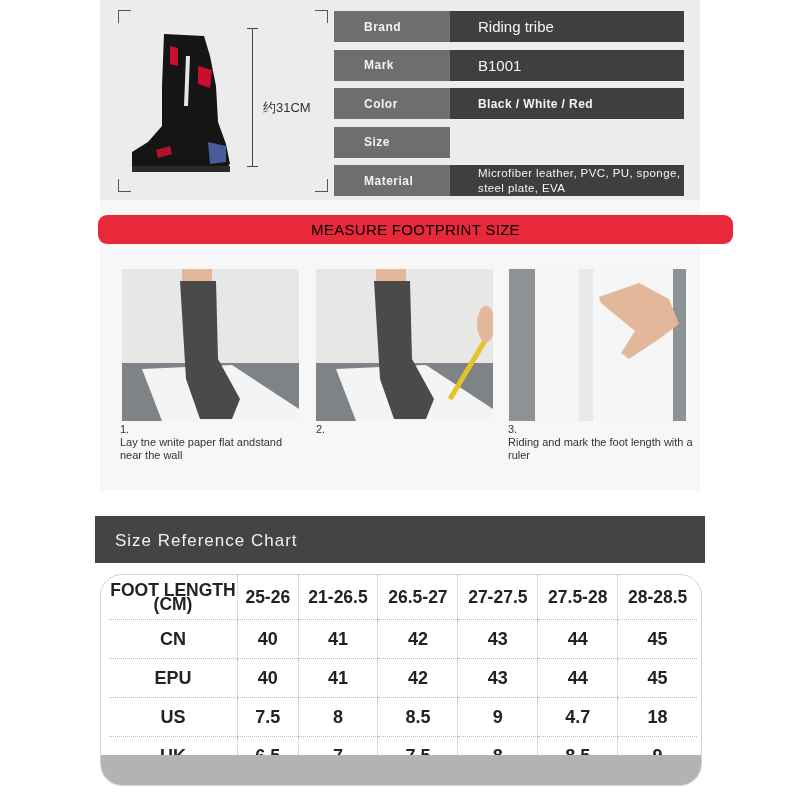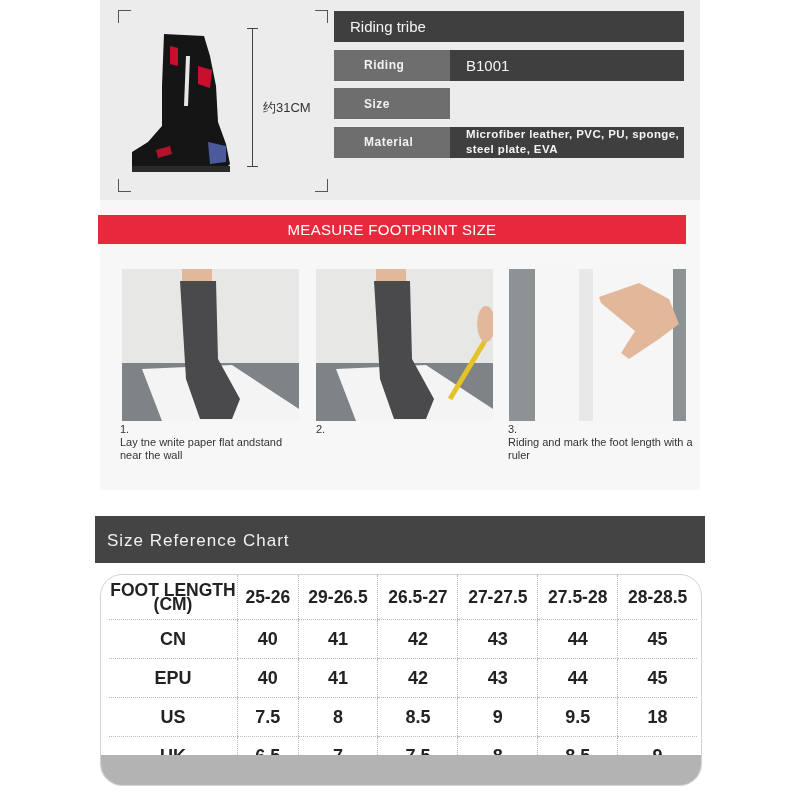--- a/index.html
+++ b/index.html
@@ -12,28 +12,28 @@
   .c-bl{left:0;bottom:0;border-bottom-width:1px;border-left-width:1px;}
   .c-br{right:0;bottom:0;border-bottom-width:1px;border-right-width:1px;}
   .dim-line{position:absolute;left:134px;top:18px;width:1px;height:138px;background:#444;}
   .dim-cap-t,.dim-cap-b{position:absolute;left:129px;width:11px;height:1px;background:#444;}
   .dim-cap-t{top:18px}.dim-cap-b{top:156px}
   .dim-label{position:absolute;left:145px;top:89px;font-size:13px;color:#333;}
   .boot{position:absolute;left:8px;top:16px;width:120px;height:150px;}
   .spec{position:absolute;left:334px;top:11px;width:350px;}
   .spec-row{display:flex;height:31px;margin-bottom:7.5px;}
   .spec-key{width:116px;background:#6e6e6e;color:#f2f2f2;font-weight:bold;font-size:12px;letter-spacing:.5px;display:flex;align-items:center;padding-left:30px;box-sizing:border-box;}
-  .spec-val{flex:1;background:#3f3f3f;color:#f4f4f4;display:flex;align-items:center;padding-left:16px;box-sizing:border-box;font-size:15px;}
+  .spec-val{flex:1;background:#3f3f3f;color:#f4f4f4;display:flex;align-items:center;padding-left:28px;box-sizing:border-box;font-size:15px;}
   .spec-val.small{font-size:12px;font-weight:bold;letter-spacing:.4px;}
-  .spec-val.mat{font-size:11.5px;font-weight:bold;line-height:15px;letter-spacing:.4px;}
+  .spec-val.mat{font-size:11.5px;font-weight:normal;line-height:15px;letter-spacing:.4px;}
   .measure-bg{position:absolute;left:100px;top:200px;width:600px;height:290px;background:#f7f7f7;}
-  .red-banner{position:absolute;left:98px;top:215px;width:588px;height:29px;background:#e8283b;color:#ffffff;font-size:15px;text-align:center;line-height:29px;letter-spacing:.3px;}
+  .red-banner{position:absolute;left:98px;top:215px;width:635px;height:29px;background:#e8283b;color:#000000;font-size:15px;text-align:center;line-height:29px;letter-spacing:.3px;border-radius:9px;}
   .photo{position:absolute;top:269px;width:177px;height:152px;background:#c9cdd0;overflow:hidden;}
   .step{position:absolute;top:423px;font-size:11px;color:#333;line-height:13px;}
-  .size-head{position:absolute;left:95px;top:516px;width:610px;height:47px;background:#444444;color:#f1f1f1;font-size:17px;letter-spacing:1px;line-height:50px;padding-left:12px;box-sizing:border-box;}
+  .size-head{position:absolute;left:95px;top:516px;width:610px;height:47px;background:#444444;color:#f1f1f1;font-size:17px;letter-spacing:1px;line-height:50px;padding-left:20px;box-sizing:border-box;}
   .table-wrap{position:absolute;left:100px;top:574px;width:600px;height:210px;border:1px solid #d3d3d3;border-radius:22px;background:#ffffff;overflow:hidden;}
   .table-foot{position:absolute;left:0;bottom:0;width:100%;height:30px;background:#b3b3b3;}
   table{border-collapse:collapse;position:absolute;left:8px;top:0;width:588px;}
   td{text-align:center;color:#222;font-size:18px;height:38px;padding:0;border-left:1px dotted #bbb;border-bottom:1px dotted #bbb;font-weight:bold;}
   td:first-child{border-left:none;}
   tr.hdr td{height:44px;font-size:17.5px;}
   td.hdr-label{font-weight:bold;font-size:13px;line-height:14px;margin-top:32px;}
   tr:last-child td{border-bottom:none;}
 </style>
 </head>
@@ -56,25 +56,30 @@
     <rect x="6" y="140" width="98" height="6" fill="#2a2a2a"></rect>
   </svg>
   <div class="dim-line"></div>
   <div class="dim-cap-t"></div>
   <div class="dim-cap-b"></div>
   <div class="dim-label">约31CM</div>
 </div>
 
 <div class="spec">
   <div class="spec-row">
+    <div class="spec-key">Brand</div>
     <div class="spec-val">Riding tribe</div>
   </div>
   <div class="spec-row">
-    <div class="spec-key">Riding</div>
+    <div class="spec-key">Mark</div>
     <div class="spec-val">B1001</div>
+  </div>
+  <div class="spec-row">
+    <div class="spec-key">Color</div>
+    <div class="spec-val small">Black / White / Red</div>
   </div>
   <div class="spec-row">
     <div class="spec-key">Size</div>
   </div>
   <div class="spec-row">
     <div class="spec-key">Material</div>
     <div class="spec-val mat">Microfiber leather, PVC, PU, sponge, steel plate, EVA</div>
   </div>
 </div>
 
@@ -126,21 +131,21 @@
 
 <div class="table-wrap">
   <table>
     <tbody>
         <tr class="hdr">
       <td class="hdr-label" style="width:128px;">
         <div>FOOT LENGTH</div>
         <div>(CM)</div>
       </td>
       <td>25-26</td>
-      <td>29-26.5</td>
+      <td>21-26.5</td>
       <td>26.5-27</td>
       <td>27-27.5</td>
       <td>27.5-28</td>
       <td>28-28.5</td>
     </tr>
     <tr>
       <td>CN</td>
       <td>40</td>
       <td>41</td>
       <td>42</td>
@@ -156,21 +161,21 @@
       <td>43</td>
       <td>44</td>
       <td>45</td>
     </tr>
     <tr>
       <td>US</td>
       <td>7.5</td>
       <td>8</td>
       <td>8.5</td>
       <td>9</td>
-      <td>9.5</td>
+      <td>4.7</td>
       <td>18</td>
     </tr>
     <tr>
       <td>UK</td>
       <td>6.5</td>
       <td>7</td>
       <td>7.5</td>
       <td>8</td>
       <td>8.5</td>
       <td>9</td>

